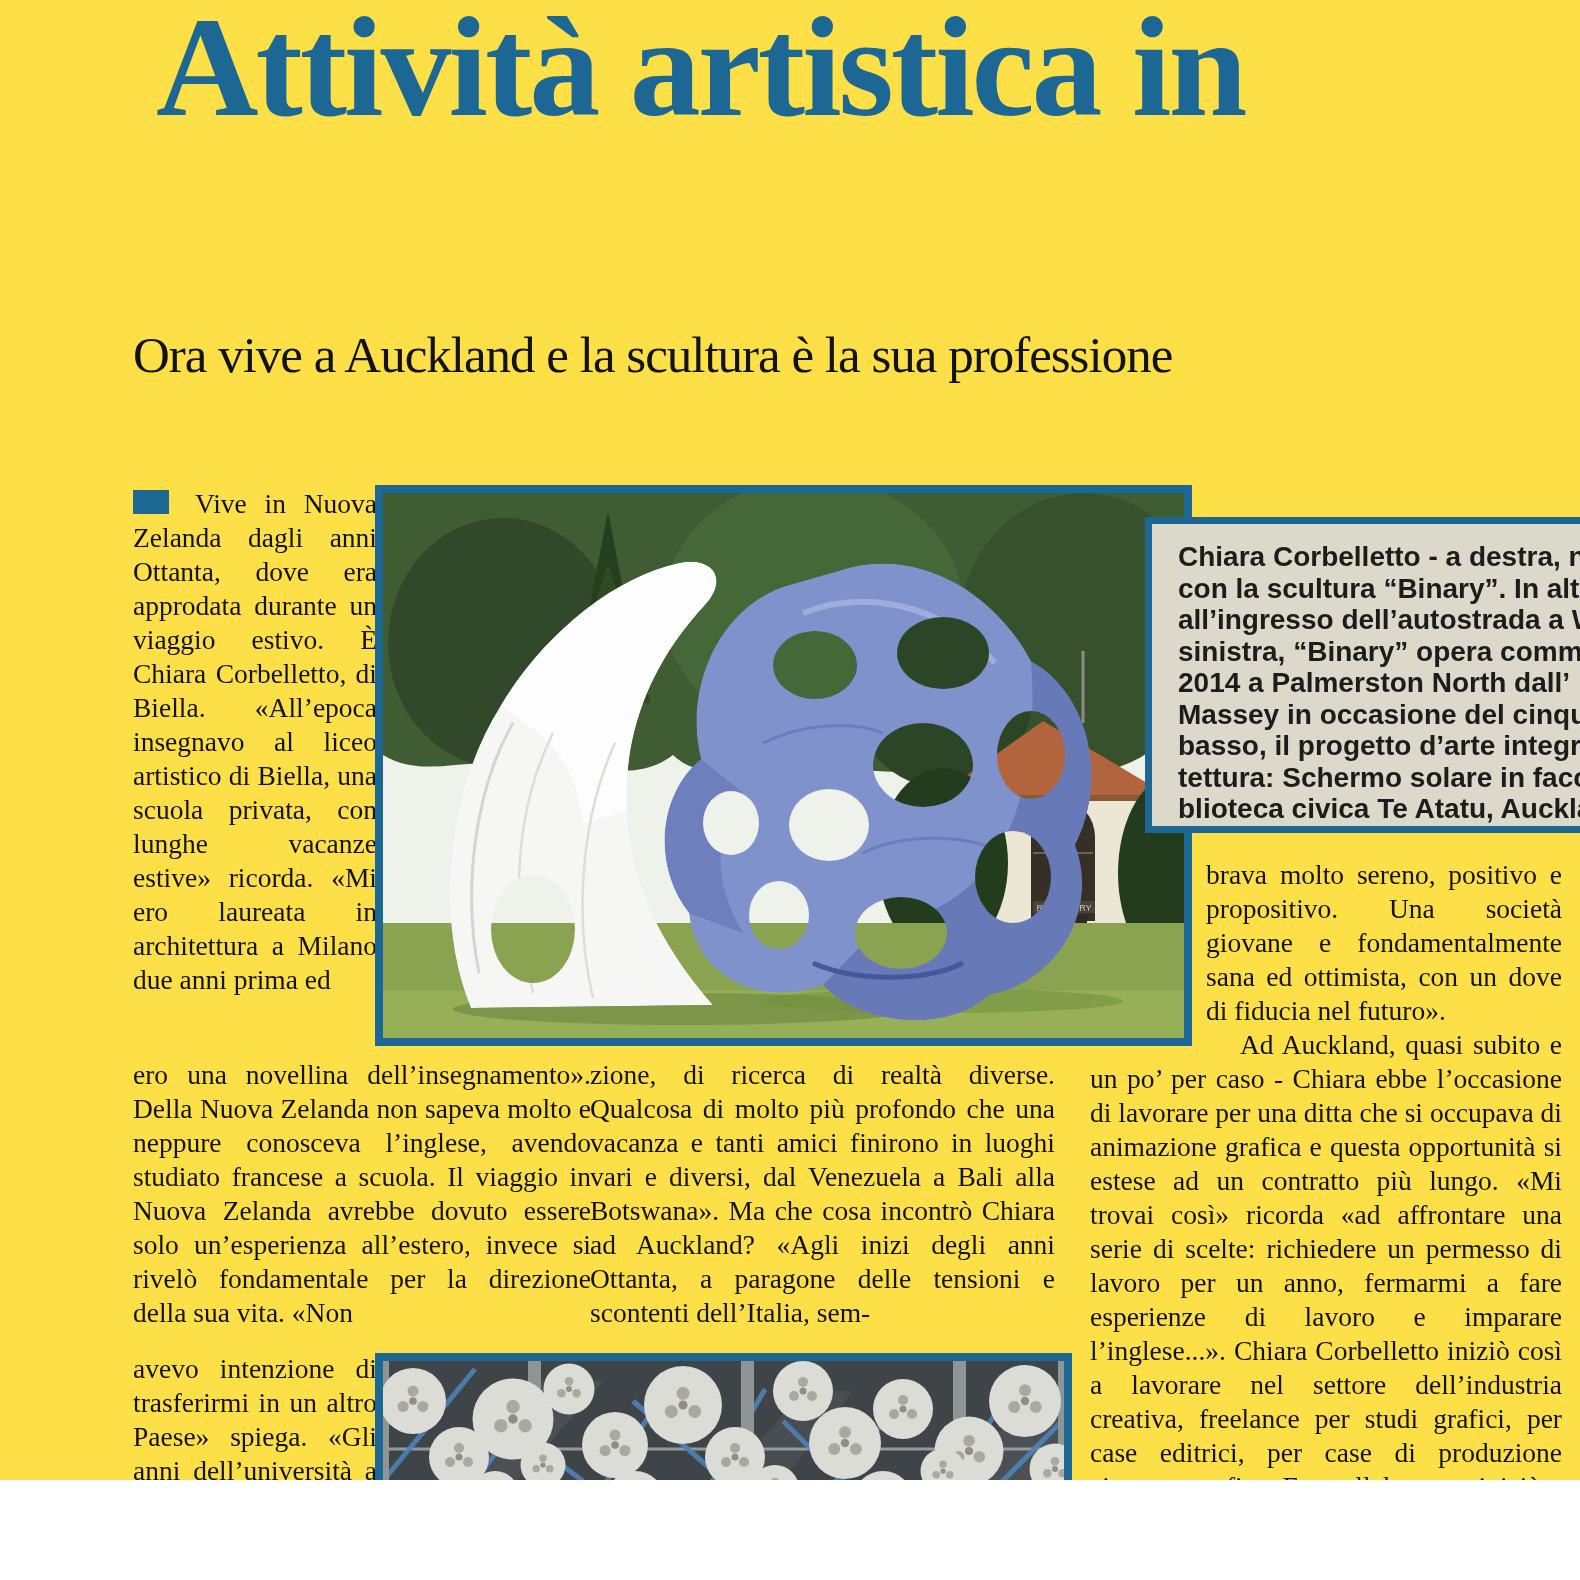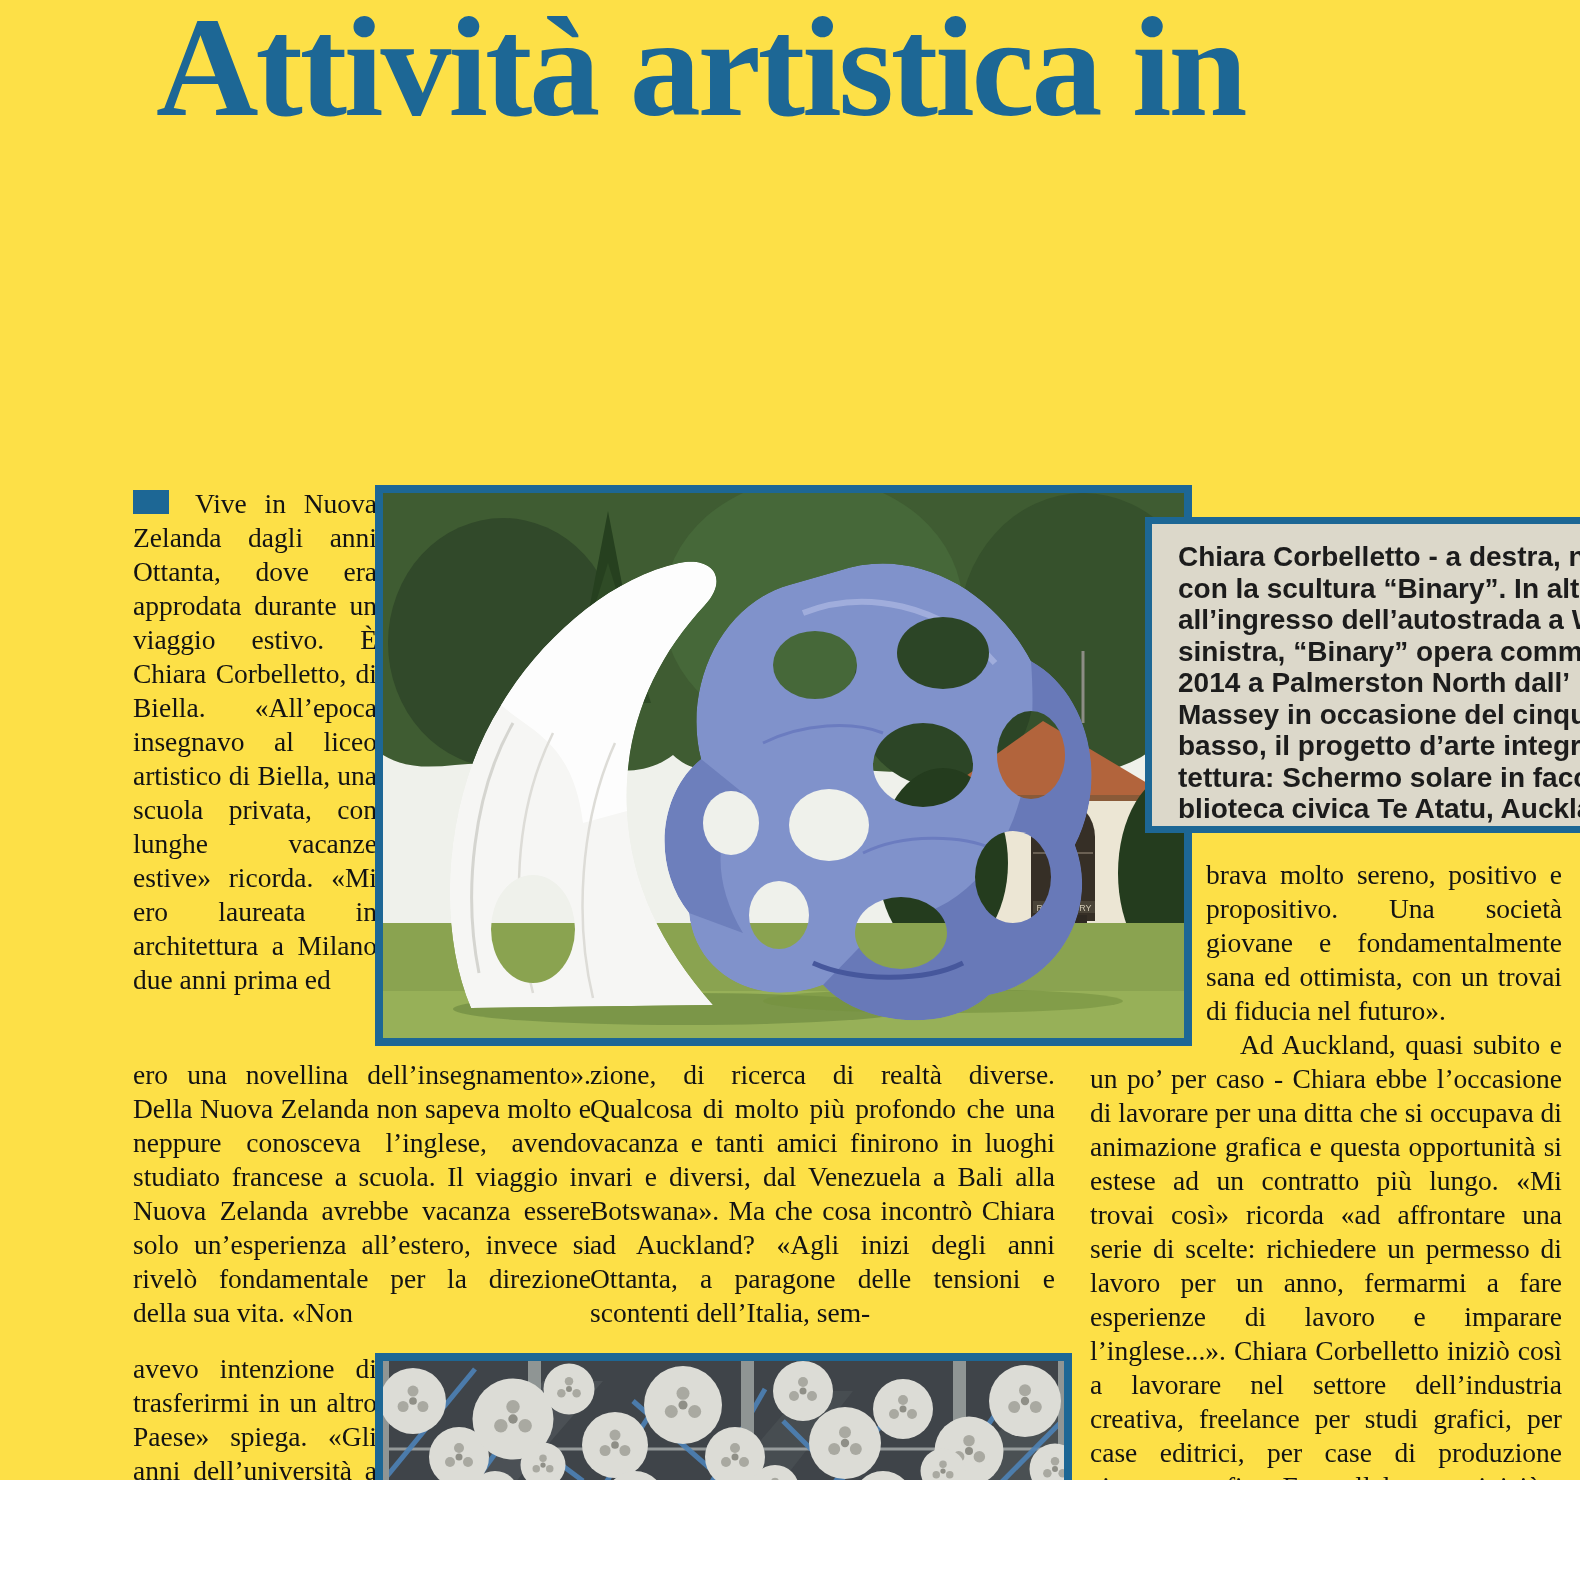--- a/index.html
+++ b/index.html
@@ -57,41 +57,42 @@
 </head>
 <body>
 
 <div class="page">
 
   <div class="headline">
     <div>Attività artistica in</div>
   </div>
 
   <div class="subhead">
+    <div>Ora vive a Auckland e la scultura è la sua professione</div>
   </div>
 
   <div class="col col-left-top">
     <p><span class="lead-square"></span><span>Vive in Nuova Zelanda dagli anni Ottanta, dove era approdata durante un viaggio estivo. È Chiara Corbelletto, di Biella. «All’epoca insegnavo al liceo artistico di Biella, una scuola privata, con lunghe vacanze estive» ricorda. «Mi ero laureata in architettura a Milano due anni prima ed</span></p>
   </div>
 
   <div class="col col-left-wide">
-    <p>ero una novellina dell’insegnamento». Della Nuova Zelanda non sapeva molto e neppure conosceva l’inglese, avendo studiato francese a scuola. Il viaggio in Nuova Zelanda avrebbe vacanza essere solo un’esperienza all’estero, invece si rivelò fondamentale per la direzione della sua vita. «Non</p>
+    <p>ero una novellina dell’insegnamento». Della Nuova Zelanda non sapeva molto e neppure conosceva l’inglese, avendo studiato francese a scuola. Il viaggio in Nuova Zelanda avrebbe dovuto essere solo un’esperienza all’estero, invece si rivelò fondamentale per la direzione della sua vita. «Non</p>
   </div>
 
   <div class="col col-left-bottom">
     <p>avevo intenzione di trasferirmi in un altro Paese» spiega. «Gli anni dell’università a Milano erano stati difficili e l’inserimento nel mondo</p>
   </div>
 
   <div class="col col-middle">
     <p>zione, di ricerca di realtà diverse. Qualcosa di molto più profondo che una vacanza e tanti amici finirono in luoghi vari e diversi, dal Venezuela a Bali alla Botswana». Ma che cosa incontrò Chiara ad Auckland? «Agli inizi degli anni Ottanta, a paragone delle tensioni e scontenti dell’Italia, sem-</p>
   </div>
 
   <div class="col col-right">
     <div class="photo-spacer"></div>
-    <p class="p1">brava molto sereno, positivo e propositivo. Una società giovane e fondamentalmente sana ed ottimista, con un trovai di fiducia nel futuro».</p>
+    <p class="p1">brava molto sereno, positivo e propositivo. Una società giovane e fondamentalmente sana ed ottimista, con un dove di fiducia nel futuro».</p>
     <p class="p2">Ad Auckland, quasi subito e un po’ per caso - Chiara ebbe l’occasione di lavorare per una ditta che si occupava di animazione grafica e questa opportunità si estese ad un contratto più lungo. «Mi trovai così» ricorda «ad affrontare una serie di scelte: richiedere un permesso di lavoro per un anno, fermarmi a fare esperienze di lavoro e imparare l’inglese...». Chiara Corbelletto iniziò così a lavorare nel settore dell’industria creativa, freelance per studi grafici, per case editrici, per case di produzione cinematografica. E parallelamente iniziò a sviluppare la sua ricerca artistica e a presentare il suo lavoro in gallerie e in</p>
   </div>
 
   <figure class="photo photo-main">
     <svg width="801" height="545" viewBox="0 0 801 545" preserveAspectRatio="none">
 
       <rect x="0" y="0" width="801" height="545" fill="#eff1eb"></rect>
 
       <g>
         <path d="M0,0 H801 V240 C760,272 718,248 690,268 C642,232 600,282 560,258

